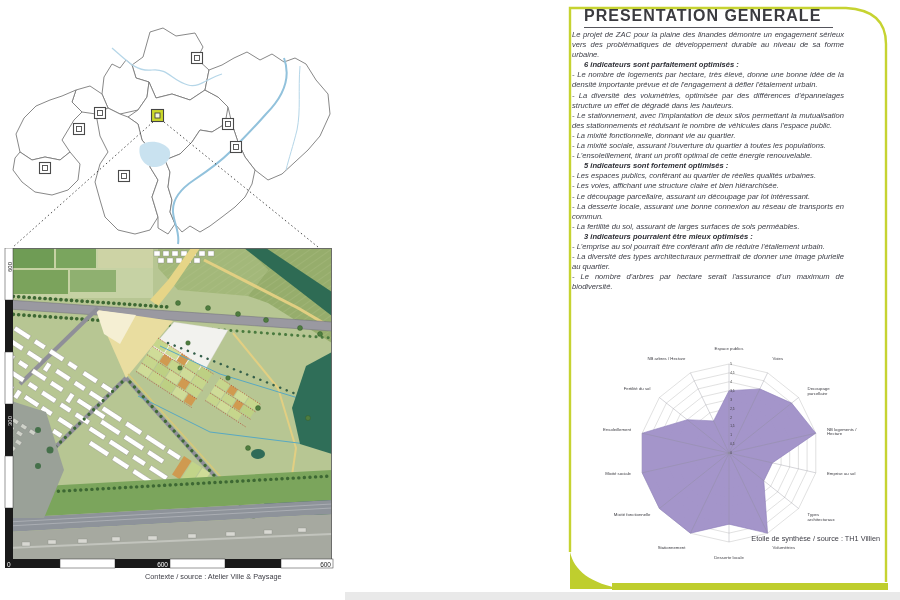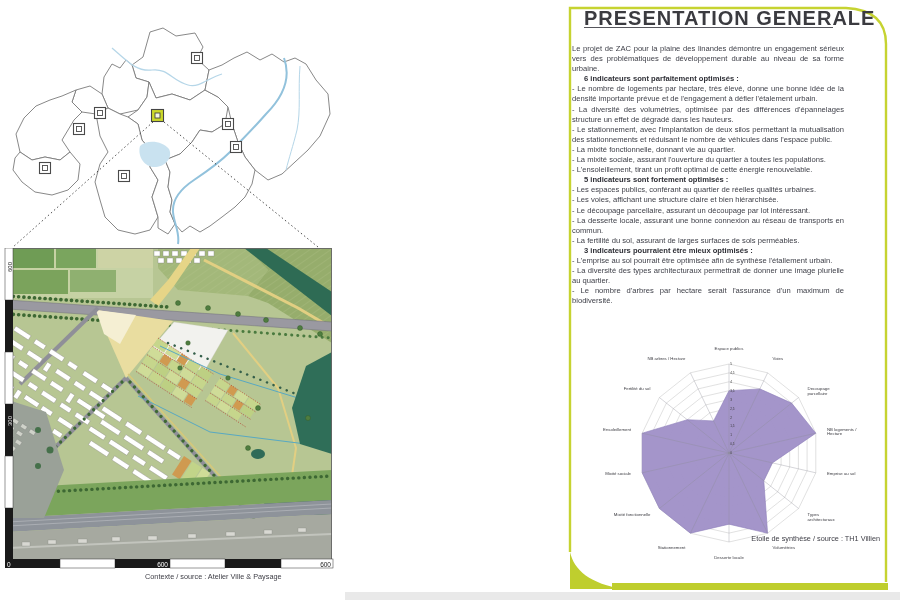--- a/index.html
+++ b/index.html
@@ -1,22 +1,22 @@
 <!DOCTYPE html>
 <html><head>
 <meta charset="utf-8">
 <style>
   html,body{margin:0;padding:0;background:#fff;}
   #page{position:relative;width:900px;height:600px;background:#fff;overflow:hidden;
         font-family:"Liberation Sans", sans-serif;}
   .abs{position:absolute;}
   
-  #panel-title{left:584px;top:7px;font-size:20px;font-weight:bold;color:#3b3b40;letter-spacing:1px;}
+  #panel-title{left:584px;top:7px;font-size:16px;font-weight:bold;color:#3b3b40;letter-spacing:1px;}
   #title-underline{left:584px;top:27px;width:249px;height:1px;background:#55555c;}
-  #panel-body{left:572px;top:44px;width:272px;font-size:7.6px;line-height:1.33;color:#3f4049;text-align:justify;}
+  #panel-body{left:572px;top:30px;width:272px;font-size:7.6px;line-height:1.33;color:#3f4049;text-align:justify;font-style:italic;}
   #panel-body p{margin:0;}
   #panel-body p.h{font-weight:bold;color:#2e2f36;margin-left:12px;}
   .cap{font-size:7.3px;color:#3d3d45;}
   #context-caption{left:145px;top:572px;width:195px;text-align:left;}
   #chart-caption{left:595px;top:534px;width:285px;text-align:right;}
   #bottom-strip{left:345px;top:592px;width:555px;height:8px;background:#e9e9e9;}
 </style>
 </head>
 <body>
 
@@ -357,21 +357,21 @@
     <p>- La mixité fonctionnelle, donnant vie au quartier.</p>
     <p>- La mixité sociale, assurant l'ouverture du quartier à toutes les populations.</p>
     <p>- L'ensoleillement, tirant un profit optimal de cette énergie renouvelable.</p>
     <p class="h">5 indicateurs sont fortement optimisés :</p>
     <p>- Les espaces publics, conférant au quartier de réelles qualités urbaines.</p>
     <p>- Les voies, affichant une structure claire et bien hiérarchisée.</p>
     <p>- Le découpage parcellaire, assurant un découpage par lot intéressant.</p>
     <p>- La desserte locale, assurant une bonne connexion au réseau de transports en commun.</p>
     <p>- La fertilité du sol, assurant de larges surfaces de sols perméables.</p>
     <p class="h">3 indicateurs pourraient être mieux optimisés :</p>
-    <p>- L'emprise au sol pourrait être optimisée afin de synthèse l'étallement urbain.</p>
+    <p>- L'emprise au sol pourrait être conférant afin de réduire l'étallement urbain.</p>
     <p>- La diversité des types architecturaux permettrait de donner une image plurielle au quartier.</p>
     <p>- Le nombre d'arbres par hectare serait l'assurance d'un maximum de biodiversité.</p>
   </div>
 
   <svg class="abs" id="radar" style="left:595px;top:345px" width="290" height="230" viewBox="0 0 290 230">
       <polygon points="134.0,99.1 137.9,100.0 141.0,102.5 142.7,106.0 142.7,110.0 141.0,113.5 137.9,116.0 134.0,116.9 130.1,116.0 127.0,113.5 125.3,110.0 125.3,106.0 127.0,102.5 130.1,100.0" fill="none" stroke="#b4b4b4" stroke-width="0.4"></polygon>
       <polygon points="134.0,90.2 141.7,92.0 147.9,96.9 151.4,104.0 151.4,112.0 147.9,119.1 141.7,124.0 134.0,125.8 126.3,124.0 120.1,119.1 116.6,112.0 116.6,104.0 120.1,96.9 126.3,92.0" fill="none" stroke="#b4b4b4" stroke-width="0.4"></polygon>
       <polygon points="134.0,81.3 145.6,83.9 154.9,91.4 160.0,102.1 160.0,113.9 154.9,124.6 145.6,132.1 134.0,134.7 122.4,132.1 113.1,124.6 108.0,113.9 108.0,102.1 113.1,91.4 122.4,83.9" fill="none" stroke="#b4b4b4" stroke-width="0.4"></polygon>
       <polygon points="134.0,72.4 149.4,75.9 161.8,85.8 168.7,100.1 168.7,115.9 161.8,130.2 149.4,140.1 134.0,143.6 118.6,140.1 106.2,130.2 99.3,115.9 99.3,100.1 106.2,85.8 118.6,75.9" fill="none" stroke="#b4b4b4" stroke-width="0.4"></polygon>
       <polygon points="134.0,63.5 153.3,67.9 168.8,80.3 177.4,98.1 177.4,117.9 168.8,135.7 153.3,148.1 134.0,152.5 114.7,148.1 99.2,135.7 90.6,117.9 90.6,98.1 99.2,80.3 114.7,67.9" fill="none" stroke="#b4b4b4" stroke-width="0.4"></polygon>

